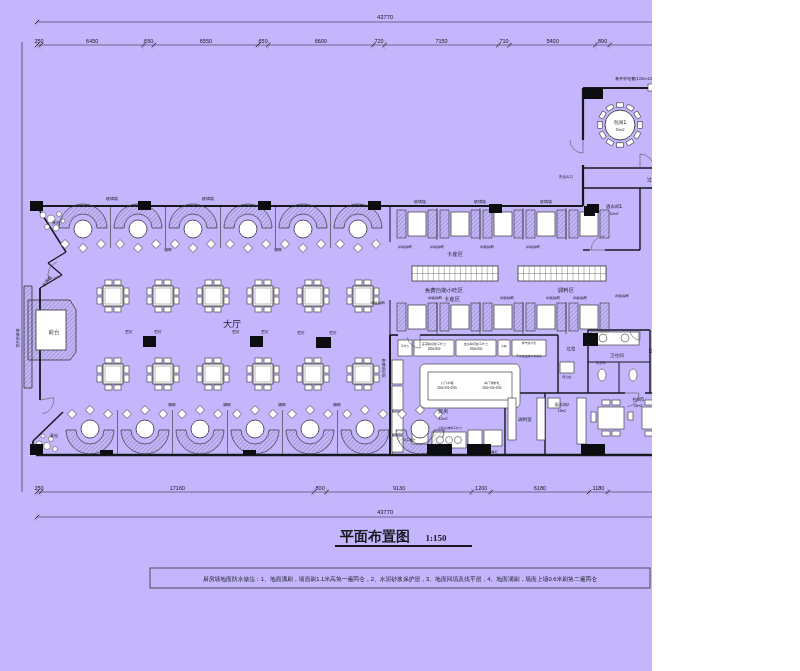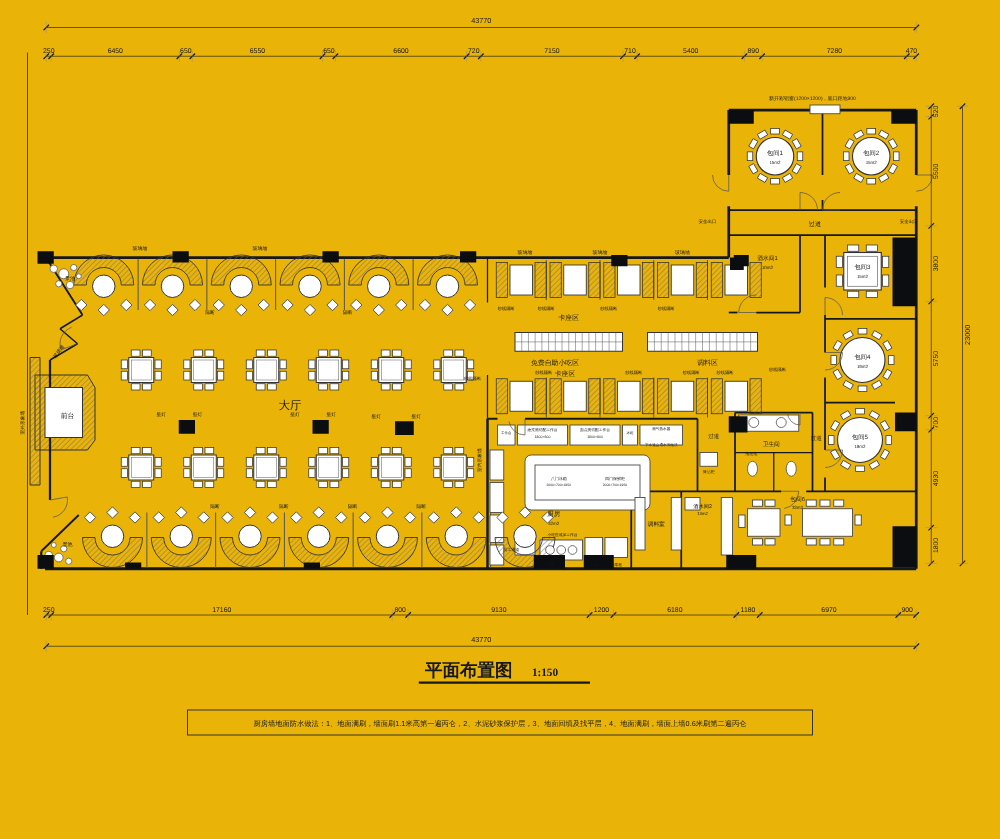--- a/index.html
+++ b/index.html
@@ -1,16 +1,16 @@
 <!DOCTYPE html>
 <html><head>
 <meta charset="utf-8">
 <style>
   html,body{margin:0;padding:0;background:#fff;}
-  #stage{position:relative;width:800px;height:671px;background:#eab308;overflow:hidden;}
+  #stage{position:relative;width:652px;height:671px;background:#c4b5fd;overflow:hidden;}
   svg{position:absolute;left:0;top:0;}
   svg text{font-family:"Liberation Sans",sans-serif;fill:#15181c;}
   .title-text{font-family:"Liberation Serif",serif;font-weight:bold;}
 </style>
 </head>
 <body>
 <div id="stage">
 
 <svg width="800" height="671" viewBox="0 0 800 671">
   <defs>

